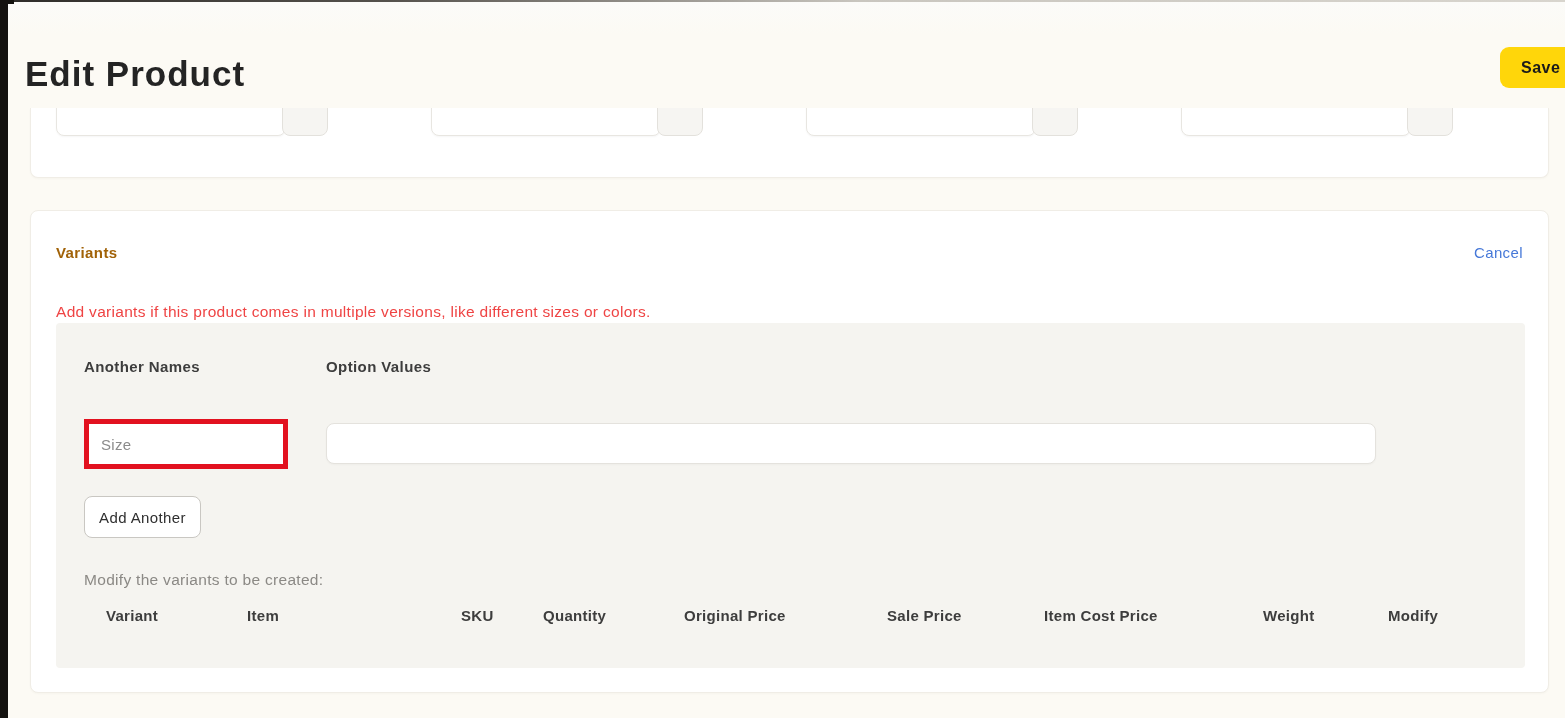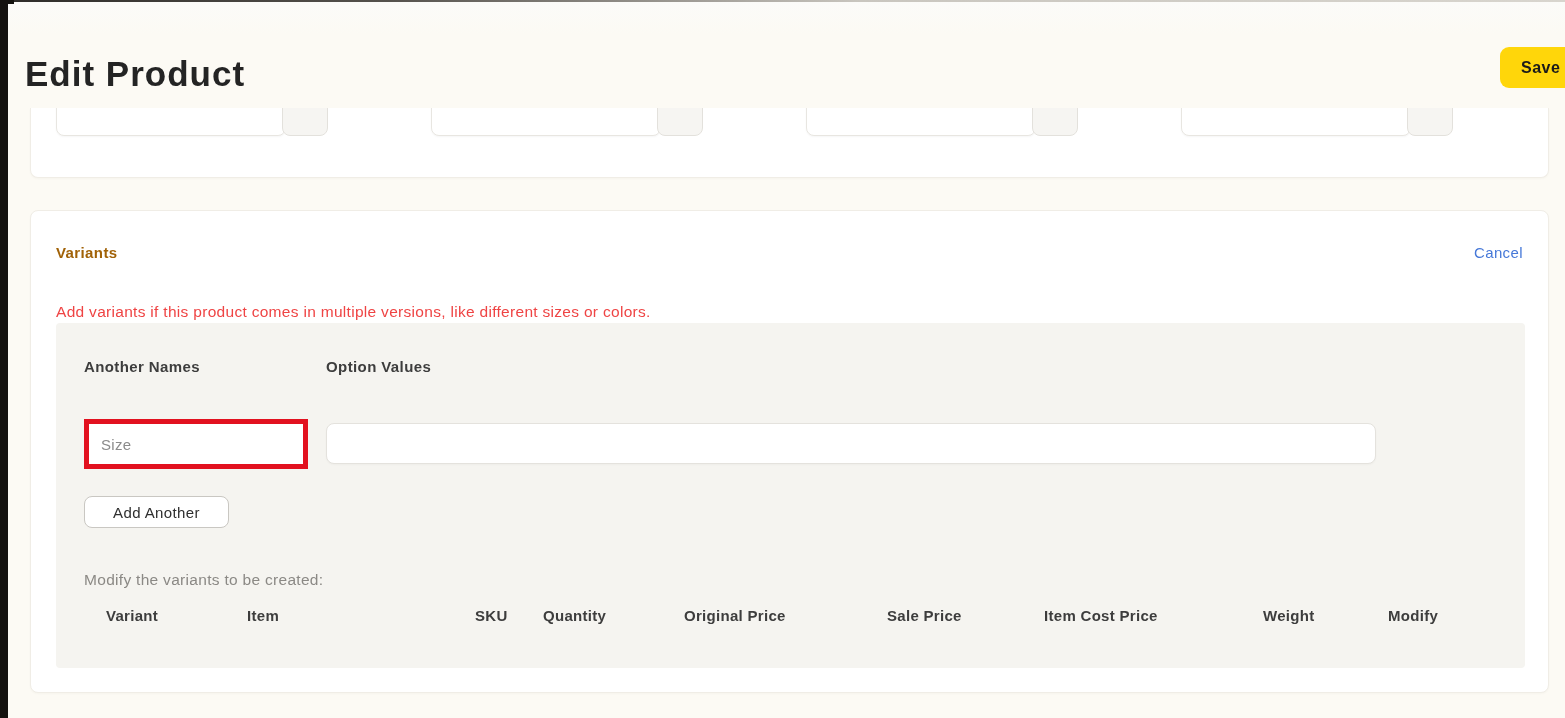--- a/index.html
+++ b/index.html
@@ -41,40 +41,40 @@
   .cancel-link { position:absolute; right:25px; top:33px; font-size:15px; color:#4678D8;
     text-decoration:none; letter-spacing:0.4px; cursor:pointer; }
   .variants-desc { position:absolute; left:25px; top:92px; font-size:15.5px; color:#ef4444;
     letter-spacing:0.3px; }
 
   .panel { position:absolute; left:25px; top:112px; width:1469px; height:345px;
     background:#F5F4F0; border-radius:4px; }
   .opt-h { position:absolute; top:35px; font-size:15px; font-weight:700; color:#3D3D3D; letter-spacing:0.4px; }
   .opt-names-h { left:28px; } .opt-values-h { left:270px; }
 
-  .red-highlight { position:absolute; left:28px; top:96px; width:224px; height:50px;
+  .red-highlight { position:absolute; left:28px; top:96px; width:204px; height:50px;
     border:5px solid #E2111F; background:#FFFFFF; }
   .red-highlight input { width:100%; height:100%; border:none; outline:none;
     font-family:inherit; font-size:15px; color:#8B8B8B; letter-spacing:0.3px;
     padding-left:12px; background:transparent; }
   .opt-values-input { position:absolute; left:270px; top:100px; width:1050px; height:41px;
     background:#FFFFFF; border:1px solid #E4E2DD; border-radius:8px; outline:none;
     font-family:inherit; font-size:15px; color:#555; padding:0 12px;
     box-shadow:0 1px 2px rgba(0,0,0,0.03); }
 
-  .add-another { position:absolute; left:28px; top:173px; height:32px; padding:0 28px;
+  .add-another { position:absolute; left:28px; top:173px; height:42px; padding:0 14px;
     background:#FFFFFF; border:1px solid #C9C7C2; border-radius:8px; font-family:inherit;
     font-size:15px; color:#2F2F2F; letter-spacing:0.4px; cursor:pointer; }
 
   .modify-text { position:absolute; left:28px; top:248px; font-size:15.5px; color:#8B8985;
     letter-spacing:0.3px; }
 
   .thead { position:absolute; left:0; top:284px; width:100%; height:22px; }
   .thead span { position:absolute; font-size:15px; font-weight:700; color:#3D3D3D; letter-spacing:0.3px; white-space:nowrap;margin-left:8px; }
-  .c1{left:42px;} .c2{left:183px;} .c3{left:411px;} .c4{left:479px;}
+  .c1{left:42px;} .c2{left:183px;} .c3{left:397px;} .c4{left:479px;}
   .c5{left:620px;} .c6{left:823px;} .c7{left:980px;} .c8{left:1199px;} .c9{left:1324px;}
 </style>
 </head>
 <body>
 
 <div class="screen">
   <div class="top-fade"></div>
   <div class="top-line"></div>
   <div class="left-strip"></div>
   <div class="corner-chunk"></div>

